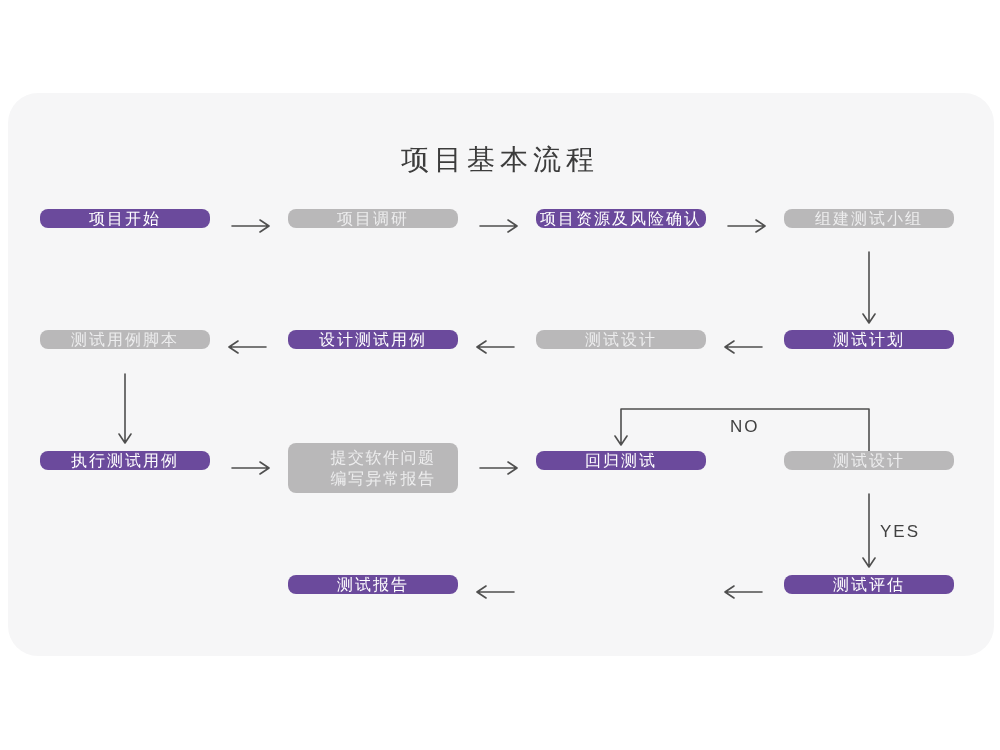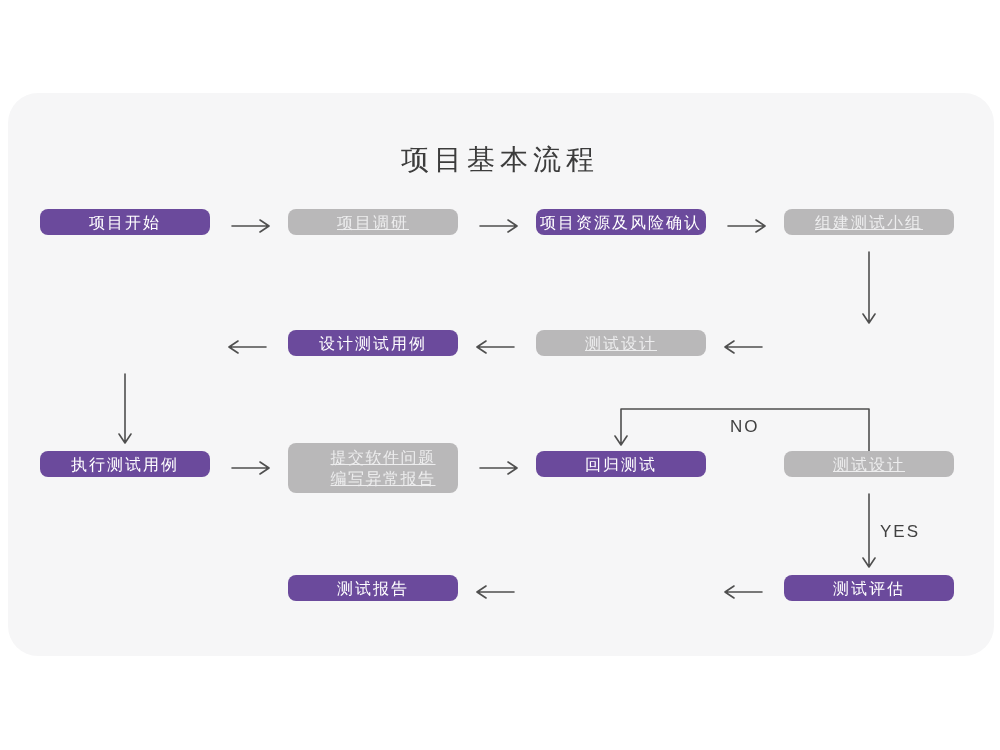--- a/index.html
+++ b/index.html
@@ -23,33 +23,33 @@
     left: 0; top: 141px;
     width: 1000px;
     text-align: center;
     font-size: 28px;
     letter-spacing: 5px;
     font-weight: 400;
     color: var(--title_text, #3c3c3c);
   }
   .node {
     position: absolute;
-    width: 170px; height: 26px;
+    width: 170px; height: 19px;
     border-radius: 8px;
     display: flex;
     align-items: center;
     justify-content: center;
     font-size: 16px;
     letter-spacing: 2px;
     line-height: 21px;
     text-align: center;
     box-sizing: border-box;
   }
   .node.purple { background: var(--purple, #6b4a9c); color: #ffffff; }
-  .node.gray   { background: var(--gray, #b9b8b9); color: #ededee; text-decoration: underline; }
+  .node.gray   { background: var(--gray, #b9b8b9); color: #ededee; }
   .node.tall   { height: 50px; flex-direction: column; letter-spacing: 1.5px; padding-left: 20px; }
   .c1 { left: 40px; }  .c2 { left: 288px; }  .c3 { left: 536px; }  .c4 { left: 784px; }
   .r1 { top: 209px; }  .r2 { top: 330px; }  .r3 { top: 451px; }  .r4 { top: 575px; }
   .r3tall { top: 443px; }
   .arrows { position: absolute; left: 0; top: 0; pointer-events: none; }
   .arrows path {
     fill: none;
     stroke: var(--arrow, #4f4f4f);
     stroke-width: 1.6;
     stroke-linecap: round;
@@ -95,22 +95,24 @@
 
     <path d="M762 592 H725 M734 586 L725 592 L734 598"></path>
     <path d="M514 592 H477 M486 586 L477 592 L486 598"></path>
   </svg>
 
   <div class="node purple c1 r1">项目开始</div>
   <div class="node gray   c2 r1">项目调研</div>
   <div class="node purple c3 r1">项目资源及风险确认</div>
   <div class="node gray   c4 r1">组建测试小组</div>
 
+  <div class="node gray   c1 r2">测试用例脚本</div>
   <div class="node gray   c3 r2">测试设计</div>
   <div class="node purple c2 r2">设计测试用例</div>
+  <div class="node purple c4 r2">测试计划</div>
 
   <div class="node purple c1 r3">执行测试用例</div>
   <div class="node gray tall c2 r3tall">
     <span>提交软件问题</span>
     <span>编写异常报告</span>
   </div>
   <div class="node purple c3 r3">回归测试</div>
   <div class="node gray   c4 r3">测试设计</div>
 
   <div class="branch-label no-label">NO</div>

